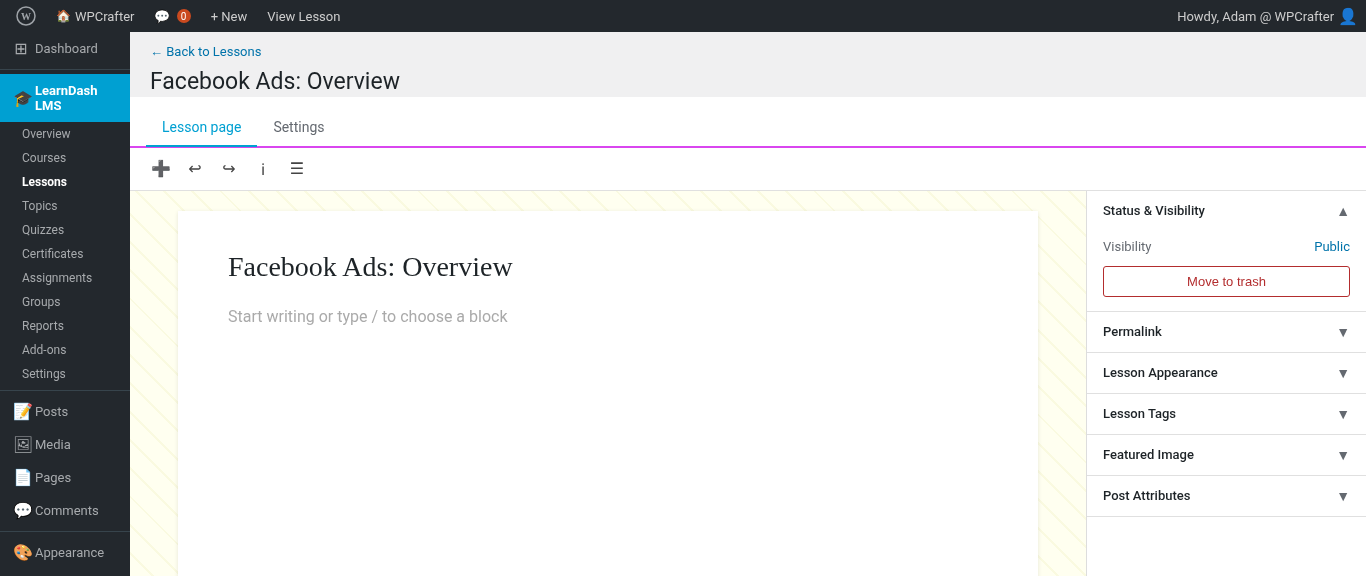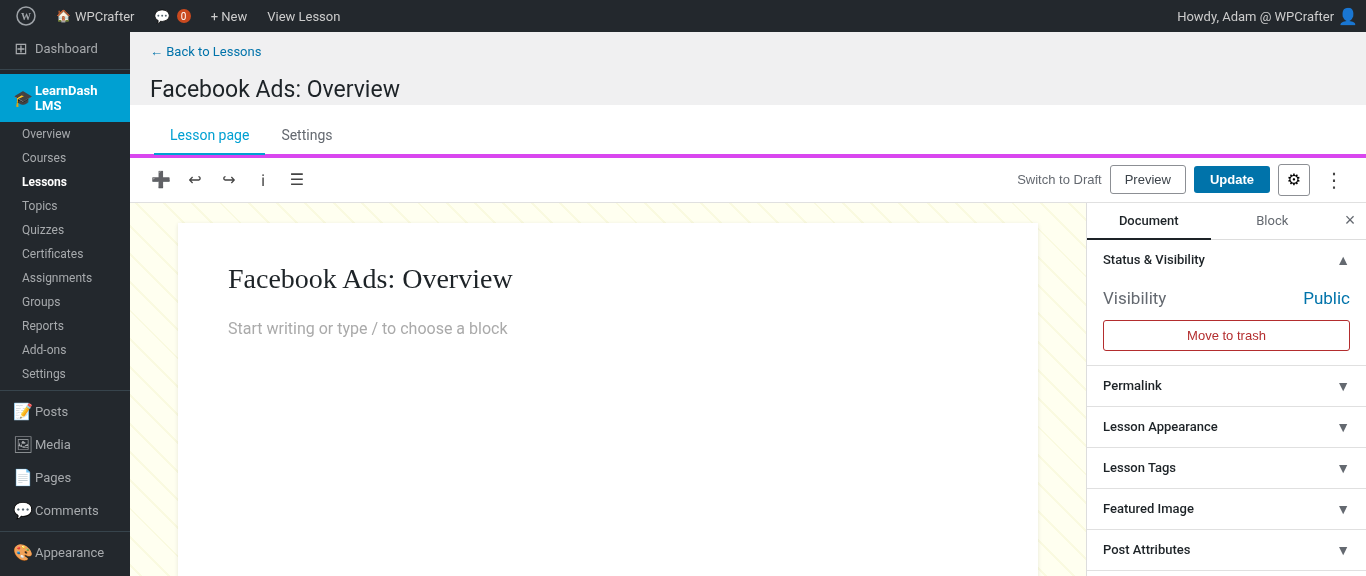--- a/index.html
+++ b/index.html
@@ -71,30 +71,30 @@
       flex-direction: column;
       background: #fff;
       margin: 0;
       padding: 0;
     }
 
     .page-header {
       padding: 12px 20px 0;
       background: #f0f0f1;
     }
-    .back-link { color: #0073aa; text-decoration: none; font-size: 13px; display: inline-flex; align-items: center; gap: 4px; margin-bottom: 16px; }
+    .back-link { color: #0073aa; text-decoration: none; font-size: 13px; display: inline-flex; align-items: center; gap: 4px; margin-bottom: 8px; }
     .page-title { font-size: 23px; font-weight: 400; color: #1d2327; margin-bottom: 0; line-height: 1.3; }
 
     
     .editor-tabs {
       display: flex;
       align-items: flex-start;
-      border-bottom: 4px solid #d946ef;
-      background: #fff;
-      padding: 0 24px;
+      border-bottom: 2px solid #d946ef;
+      background: #fff;
+      padding: 0 16px;
       margin-top: 12px;
     }
     .editor-tab {
       padding: 10px 16px;
       color: #646970;
       cursor: pointer;
       font-size: 14px;
       border-bottom: 2px solid transparent;
       margin-bottom: -1px;
     }
@@ -264,21 +264,21 @@
     .sidebar-section-header .chevron { font-size: 14px; color: #646970; }
 
     .sidebar-section-content {
       padding: 8px 16px 14px;
     }
     .field-row {
       display: flex;
       justify-content: space-between;
       align-items: center;
       margin-bottom: 8px;
-      font-size: 17px;
+      font-size: 13px;
     }
     .field-label { color: #646970; }
     .field-value { color: #0073aa; cursor: pointer; }
     .field-value.date { color: #0073aa; }
 
     .btn-move-trash {
       width: 100%;
       padding: 7px;
       border: 1px solid #b32d2e;
       background: #fff;
@@ -430,56 +430,32 @@
 
       <div class="editor-wrapper">
 
         <div class="editor-toolbar">
           <button class="toolbar-btn" title="Add block">➕</button>
           <button class="toolbar-btn" title="Undo">↩</button>
           <button class="toolbar-btn" title="Redo">↪</button>
           <button class="toolbar-btn" title="Information">ℹ</button>
           <button class="toolbar-btn" title="Block list">☰</button>
 
-          <div class="toolbar-right">
-            <button class="btn-switch-draft">
-              <span>Switch to Draft</span>
-            </button>
-            <button class="btn-preview">
-              <span>Preview</span>
-            </button>
-            <button class="btn-update">
-              <span>Update</span>
-            </button>
-            <button class="btn-gear">⚙</button>
-            <button class="btn-ellipsis">⋮</button>
-          </div>
         </div>
 
         <div class="editor-body">
 
           <div class="editor-canvas-wrapper">
             <div class="editor-canvas">
               <div class="editor-title-display">Facebook Ads: Overview</div>
               <div class="editor-placeholder">Start writing or type / to choose a block</div>
             </div>
           </div>
 
           <div class="editor-sidebar">
-            <div class="sidebar-tabs">
-              <div class="sidebar-tab active">
-                <span>Document</span>
-              </div>
-              <div class="sidebar-tab">
-                <span>Block</span>
-              </div>
-              <button class="sidebar-close">
-                <span>×</span>
-              </button>
-            </div>
 
             <div class="sidebar-section">
               <div class="sidebar-section-header">
                 <span>Status &amp; Visibility</span>
                 <span class="chevron">▲</span>
               </div>
               <div class="sidebar-section-content">
                 <div class="field-row">
                   <span class="field-label">Visibility</span>
                   <span class="field-value">Public</span>

